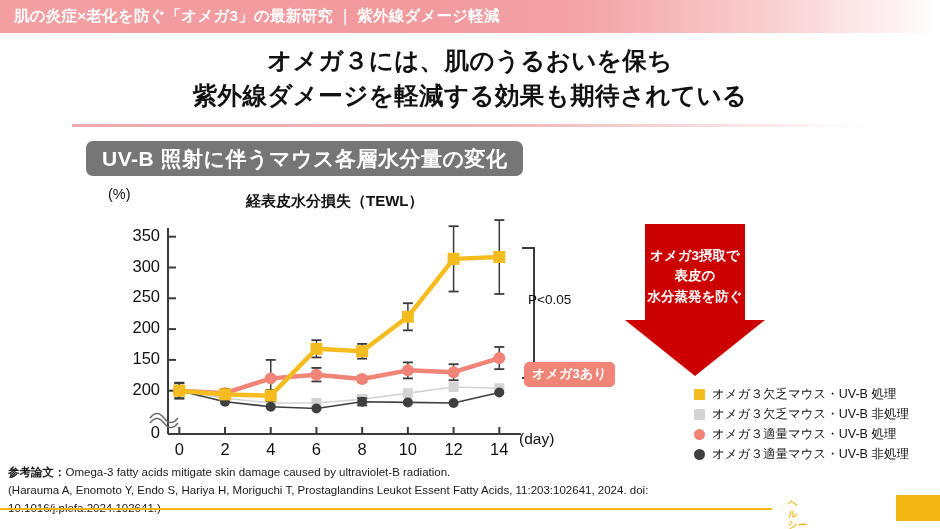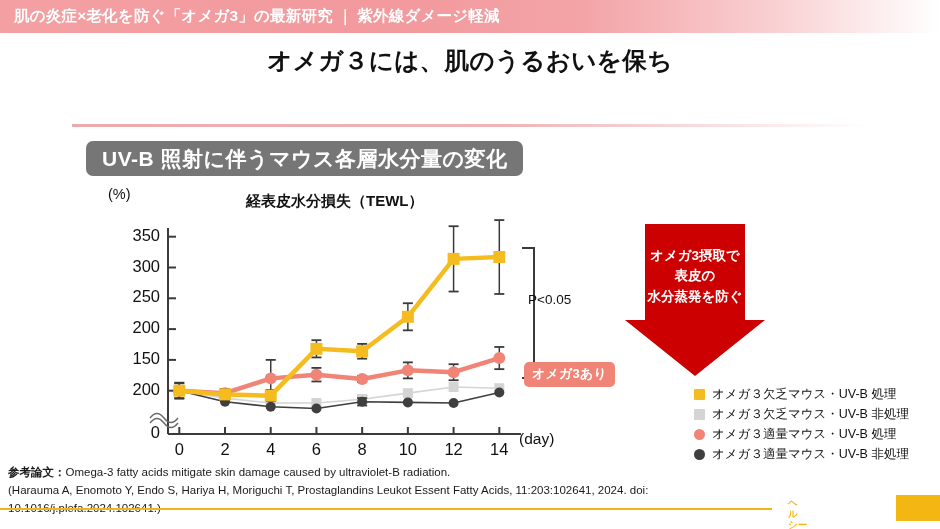--- a/index.html
+++ b/index.html
@@ -177,20 +177,21 @@
 <body>
 
 <div id="slide">
 
   <div class="header-bar">
     <span class="htxt">肌の炎症×老化を防ぐ「オメガ3」の最新研究 ｜ 紫外線ダメージ軽減</span>
   </div>
 
   <div class="headline">
     <span class="l1">オメガ３には、肌のうるおいを保ち</span>
+    <span class="l2">紫外線ダメージを軽減する効果も期待されている</span>
   </div>
   <div class="rule"></div>
 
   <div class="section-pill">
     <span class="stxt">UV-B 照射に伴うマウス各層水分量の変化</span>
   </div>
 
   <div class="chart-wrap">
     <span class="unit-label">(%)</span>
     <span class="chart-title">経表皮水分損失（TEWL）</span>

